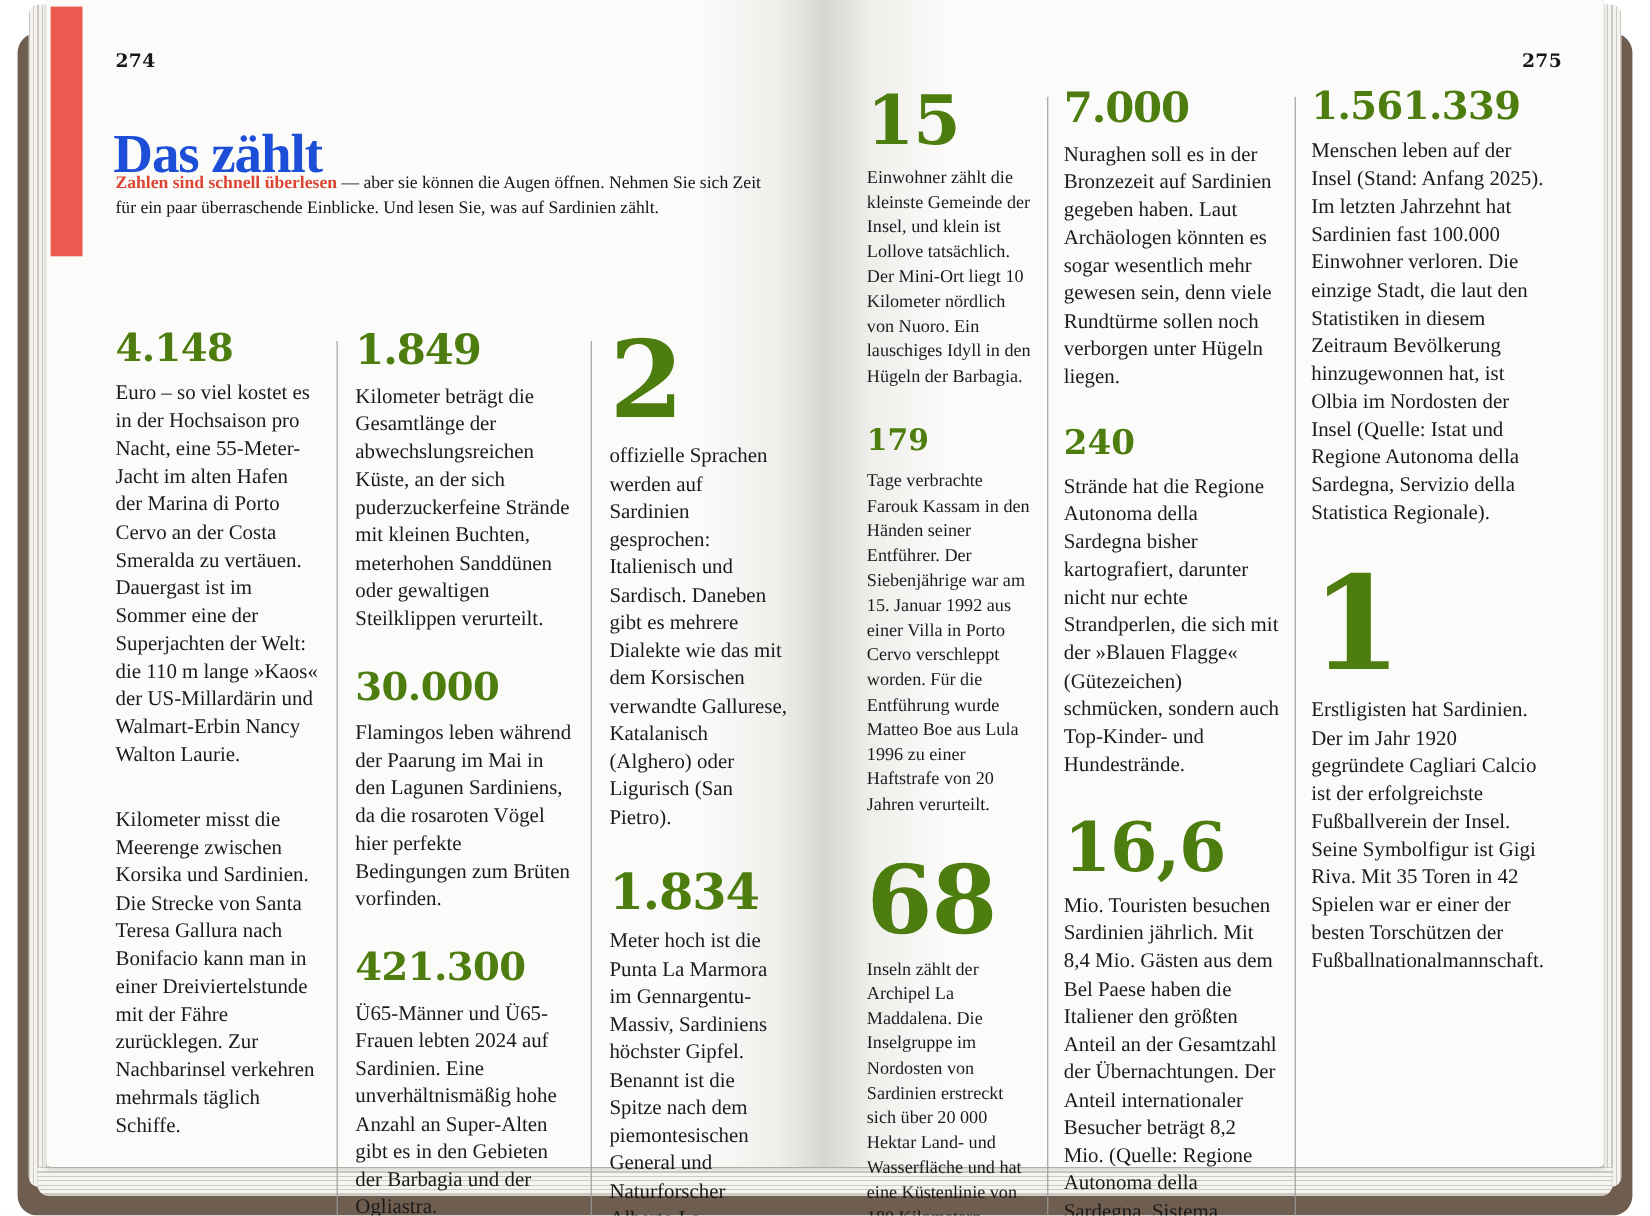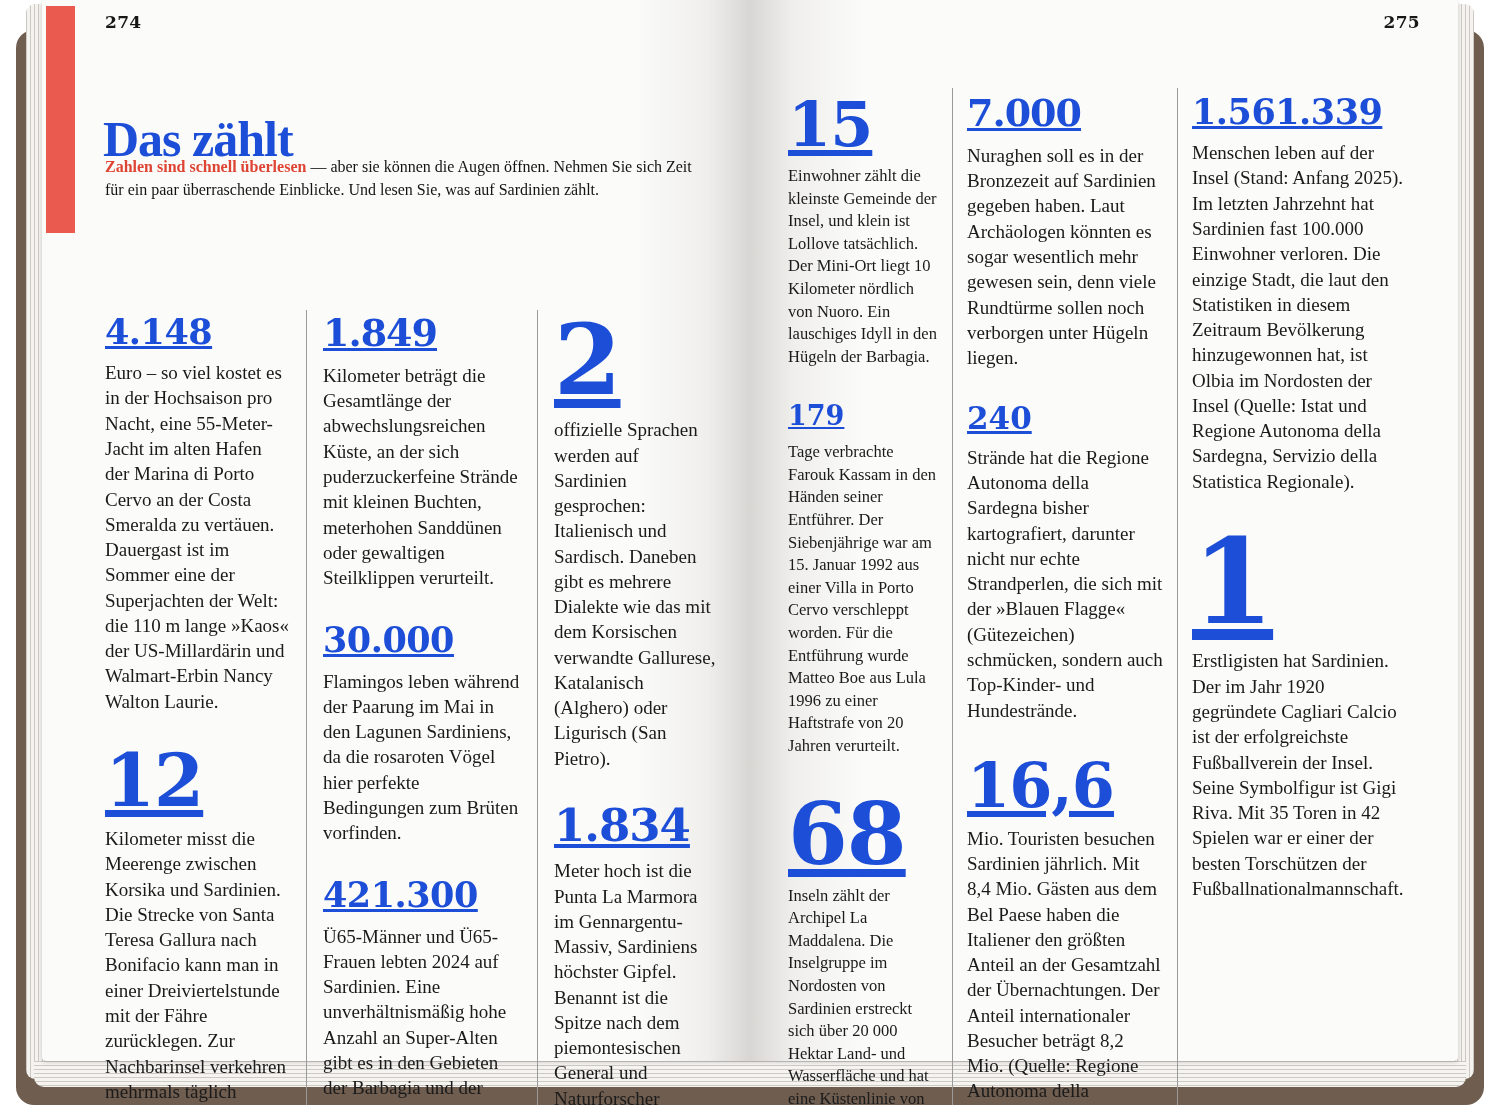--- a/index.html
+++ b/index.html
@@ -21,39 +21,39 @@
     background:repeating-linear-gradient(to bottom,#cdc9c3 0 1px,#f5f4f1 1px 4px);
     border-radius:0 0 10px 10px;}
   .sheet{position:absolute;left:42px;right:42px;top:0;bottom:44px;
     background:#fbfbf9;border-radius:4px;box-shadow:0 1px 4px rgba(0,0,0,.18);}
   .spine{position:absolute;left:42px;right:42px;top:0;bottom:44px;pointer-events:none;
     background:linear-gradient(to right,rgba(0,0,0,0) 42%,rgba(80,70,60,.07) 47%,
       rgba(55,47,40,.18) 50%,rgba(80,70,60,.07) 53%,rgba(0,0,0,0) 58%);}
   .red-tab{position:absolute;left:46px;top:6px;width:29px;height:227px;
     background:#ea5a4e;z-index:3;}
   
-  .pn{position:absolute;top:12px;z-index:4;
+  .pn{position:absolute;top:46px;z-index:4;
     font-family:"DejaVu Serif",serif;font-weight:700;font-size:17px;letter-spacing:.3px;}
   .pn-left{left:105px;}
   .pn-right{right:80px;}
   .title{position:absolute;left:103px;top:80px;z-index:4;color:#1d4ed8;
     font-family:Liberation Serif, serif;font-weight:700;font-size:50px;line-height:1;letter-spacing:-1px;}
   .intro{position:absolute;left:105px;top:156px;width:595px;z-index:4;margin:0;
     font-size:16px;line-height:1.43;color:#141414;}
   .intro .hl{color:#de4433;font-weight:700;}
   .cols{position:absolute;display:flex;align-items:stretch;z-index:4;}
   .cols-left{left:105px;top:300px;width:612px;}
   .cols-right{left:788px;top:80px;width:618px;}
   .vdiv{width:1px;background:#9a9a98;}
   .cols-left .vdiv{margin:10px 16px 4px;}
   .cols-right .vdiv{margin:8px 14px 4px;}
   .cl1{width:185px}.cl2{width:198px}.cl3{width:162px}
   .cr1{width:150px}.cr2{width:196px}.cr3{width:212px}
   .num{font-family:"DejaVu Serif",serif;font-weight:700;line-height:.92;
-    letter-spacing:-1px;color:#1d4ed8;margin:16px 0 12px;text-decoration:underline;}
+    letter-spacing:-1px;color:#4d7c0f;margin:1px 0 12px;}
   .n26{font-size:27px;letter-spacing:0;}
   .n30{font-size:31px;letter-spacing:0;}
   .n34{font-size:35px;letter-spacing:-.5px;}
   .n42{font-size:45px;}
   .n52{font-size:38px;}
   .n58{font-size:62px;}
   .n68{font-size:72px;}
   .n80{font-size:86px;}
   .n92{font-size:97px;}
   .n110{font-size:118px;}
@@ -81,21 +81,20 @@
 
   <p class="intro"><span class="hl">Zahlen sind schnell überlesen</span> <span>— aber sie können die Augen öffnen. Nehmen Sie sich Zeit für ein paar überraschende Einblicke. Und lesen Sie, was auf Sardinien zählt.</span></p>
 
   <div class="cols cols-left">
     <div class="col cl1">
       <div class="item">
         <div class="num n34">4.148</div>
         <p class="body">Euro – so viel kostet es in der Hochsaison pro Nacht, eine 55-Meter-Jacht im alten Hafen der Marina di Porto Cervo an der Costa Smeralda zu vertäuen. Dauergast ist im Sommer eine der Superjachten der Welt: die 110 m lange »Kaos« der US-Millardärin und Walmart-Erbin Nancy Walton Laurie.</p>
       </div>
       <div class="item">
-        <div class="num n68">12</div>
         <p class="body">Kilometer misst die Meerenge zwischen Korsika und Sardinien. Die Strecke von Santa Teresa Gallura nach Bonifacio kann man in einer Dreiviertelstunde mit der Fähre zurücklegen. Zur Nachbarinsel verkehren mehrmals täglich Schiffe.</p>
       </div>
     </div>
     <div class="vdiv"></div>
     <div class="col cl2">
       <div class="item">
         <div class="num n52">1.849</div>
         <p class="body">Kilometer beträgt die Gesamtlänge der abwechslungsreichen Küste, an der sich puderzuckerfeine Strände mit kleinen Buchten, meterhohen Sanddünen oder gewaltigen Steilklippen verurteilt.</p>
       </div>
       <div class="item">

